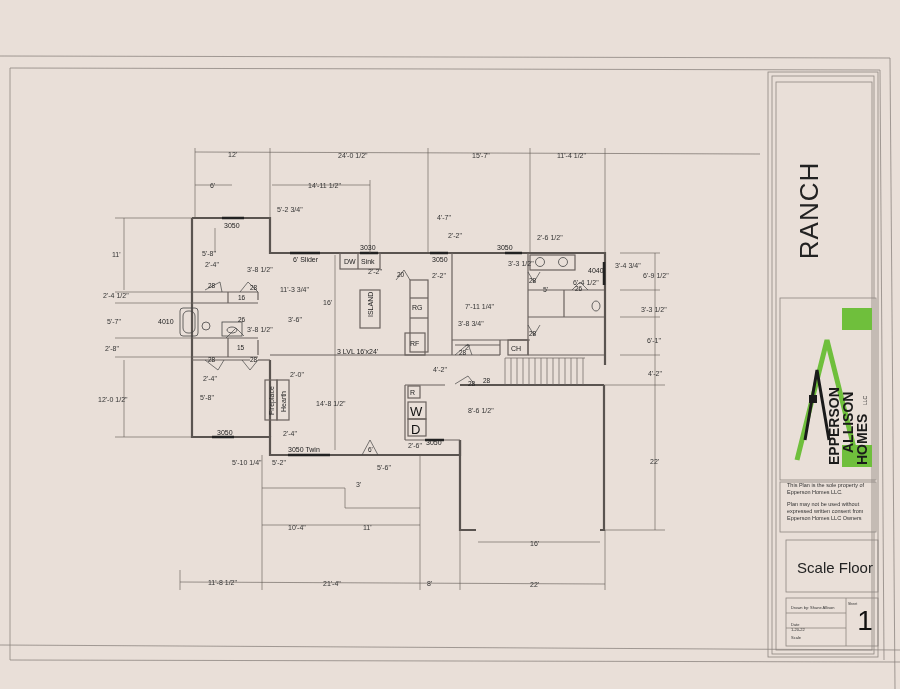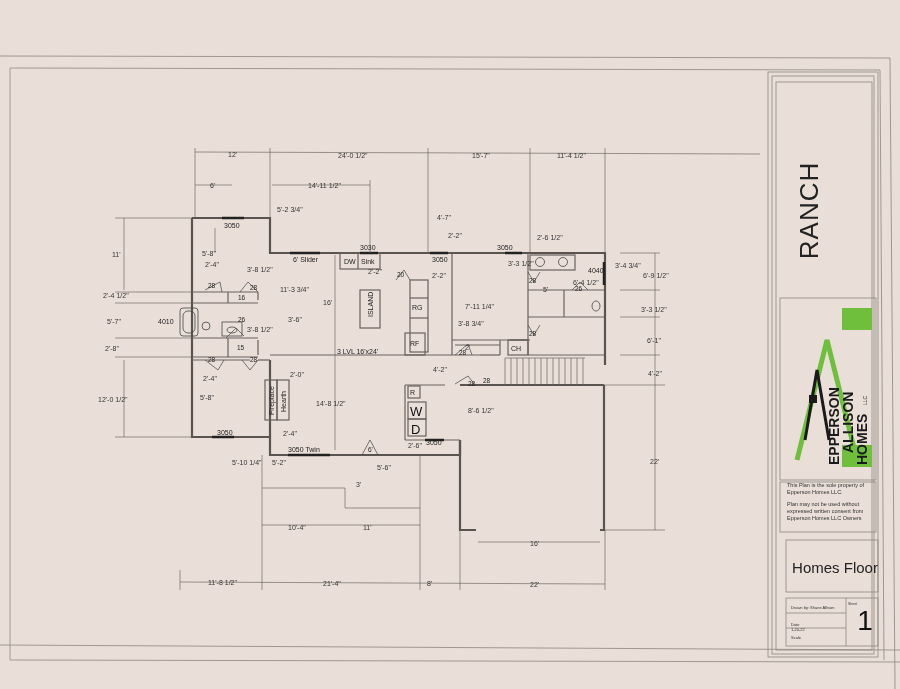--- a/index.html
+++ b/index.html
@@ -343,21 +343,21 @@
     </g>
   </svg>
 </div>
 
 <div class="notice">
   <div>This Plan is the sole property of Epperson Homes LLC.</div>
   <div style="height:5px"></div>
   <div>Plan may not be used without expressed written consent from Epperson Homes LLC Owners</div>
 </div>
 
-<div class="sheet-name">Homes Floor</div>
+<div class="sheet-name">Scale Floor</div>
 
 <div class="drawn">Drawn by: Shane Allison</div>
 <div class="date">
   <div>Date</div>
   <div>1-20-22</div>
 </div>
 <div class="scale">Scale</div>
 <div class="sheet-lbl">Sheet</div>
 <div class="sheet-num">1</div>
 

